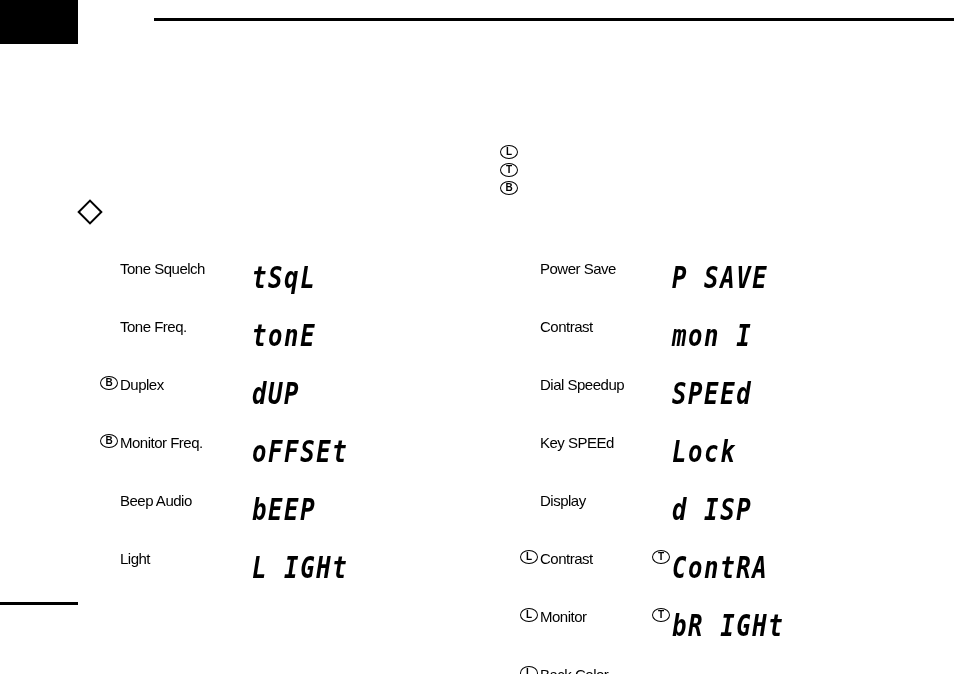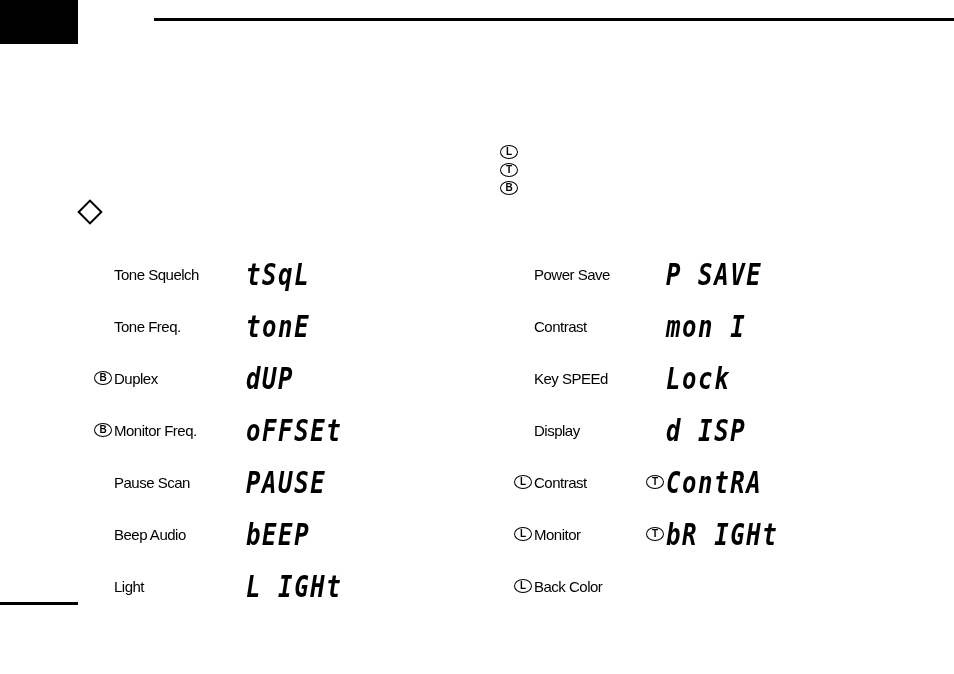--- a/index.html
+++ b/index.html
@@ -46,23 +46,23 @@
     border: 2.5px solid #000;
   }
   .col {
     position: absolute;
   }
   .col.left  { left: 80px;  top: 242px; }
   .col.right { left: 500px; top: 242px; }
   .col.legend { left: 500px; top: 143px; }
   .row {
     display: flex;
-    align-items: center;
+    align-items: flex-start;
     height: 40px;
-    margin: 12px;
+    margin: 18px;
   }
   .badge {
     width: 16px;
     text-align: center;
     font-size: 10px;
     font-weight: bold;
     border: 1.3px solid #000;
     border-radius: 50%;
     line-height: 12px;
     height: 12px;
@@ -147,26 +147,20 @@
     <div class="row">
       <span class="badge-slot">
         <span class="badge">B</span>
       </span>
       <span class="label">Monitor Freq.</span>
       <span class="pre-slot"></span>
       <span class="seg">oFFSEt</span>
     </div>
     <div class="row">
       <span class="badge-slot"></span>
-      <span class="label">Pause Scan</span>
-      <span class="pre-slot"></span>
-      <span class="seg">PAUSE</span>
-    </div>
-    <div class="row">
-      <span class="badge-slot"></span>
       <span class="label">Beep Audio</span>
       <span class="pre-slot"></span>
       <span class="seg">bEEP</span>
     </div>
     <div class="row">
       <span class="badge-slot"></span>
       <span class="label">Light</span>
       <span class="pre-slot"></span>
       <span class="seg">L IGHt</span>
     </div>
@@ -176,20 +170,26 @@
       <span class="badge-slot"></span>
       <span class="label">Power Save</span>
       <span class="pre-slot"></span>
       <span class="seg">P SAVE</span>
     </div>
     <div class="row">
       <span class="badge-slot"></span>
       <span class="label">Contrast</span>
       <span class="pre-slot"></span>
       <span class="seg">mon I</span>
+    </div>
+    <div class="row">
+      <span class="badge-slot"></span>
+      <span class="label">Dial Speedup</span>
+      <span class="pre-slot"></span>
+      <span class="seg">SPEEd</span>
     </div>
     <div class="row">
       <span class="badge-slot"></span>
       <span class="label">Key SPEEd</span>
       <span class="pre-slot"></span>
       <span class="seg">Lock</span>
     </div>
     <div class="row">
       <span class="badge-slot"></span>
       <span class="label">Display</span>

